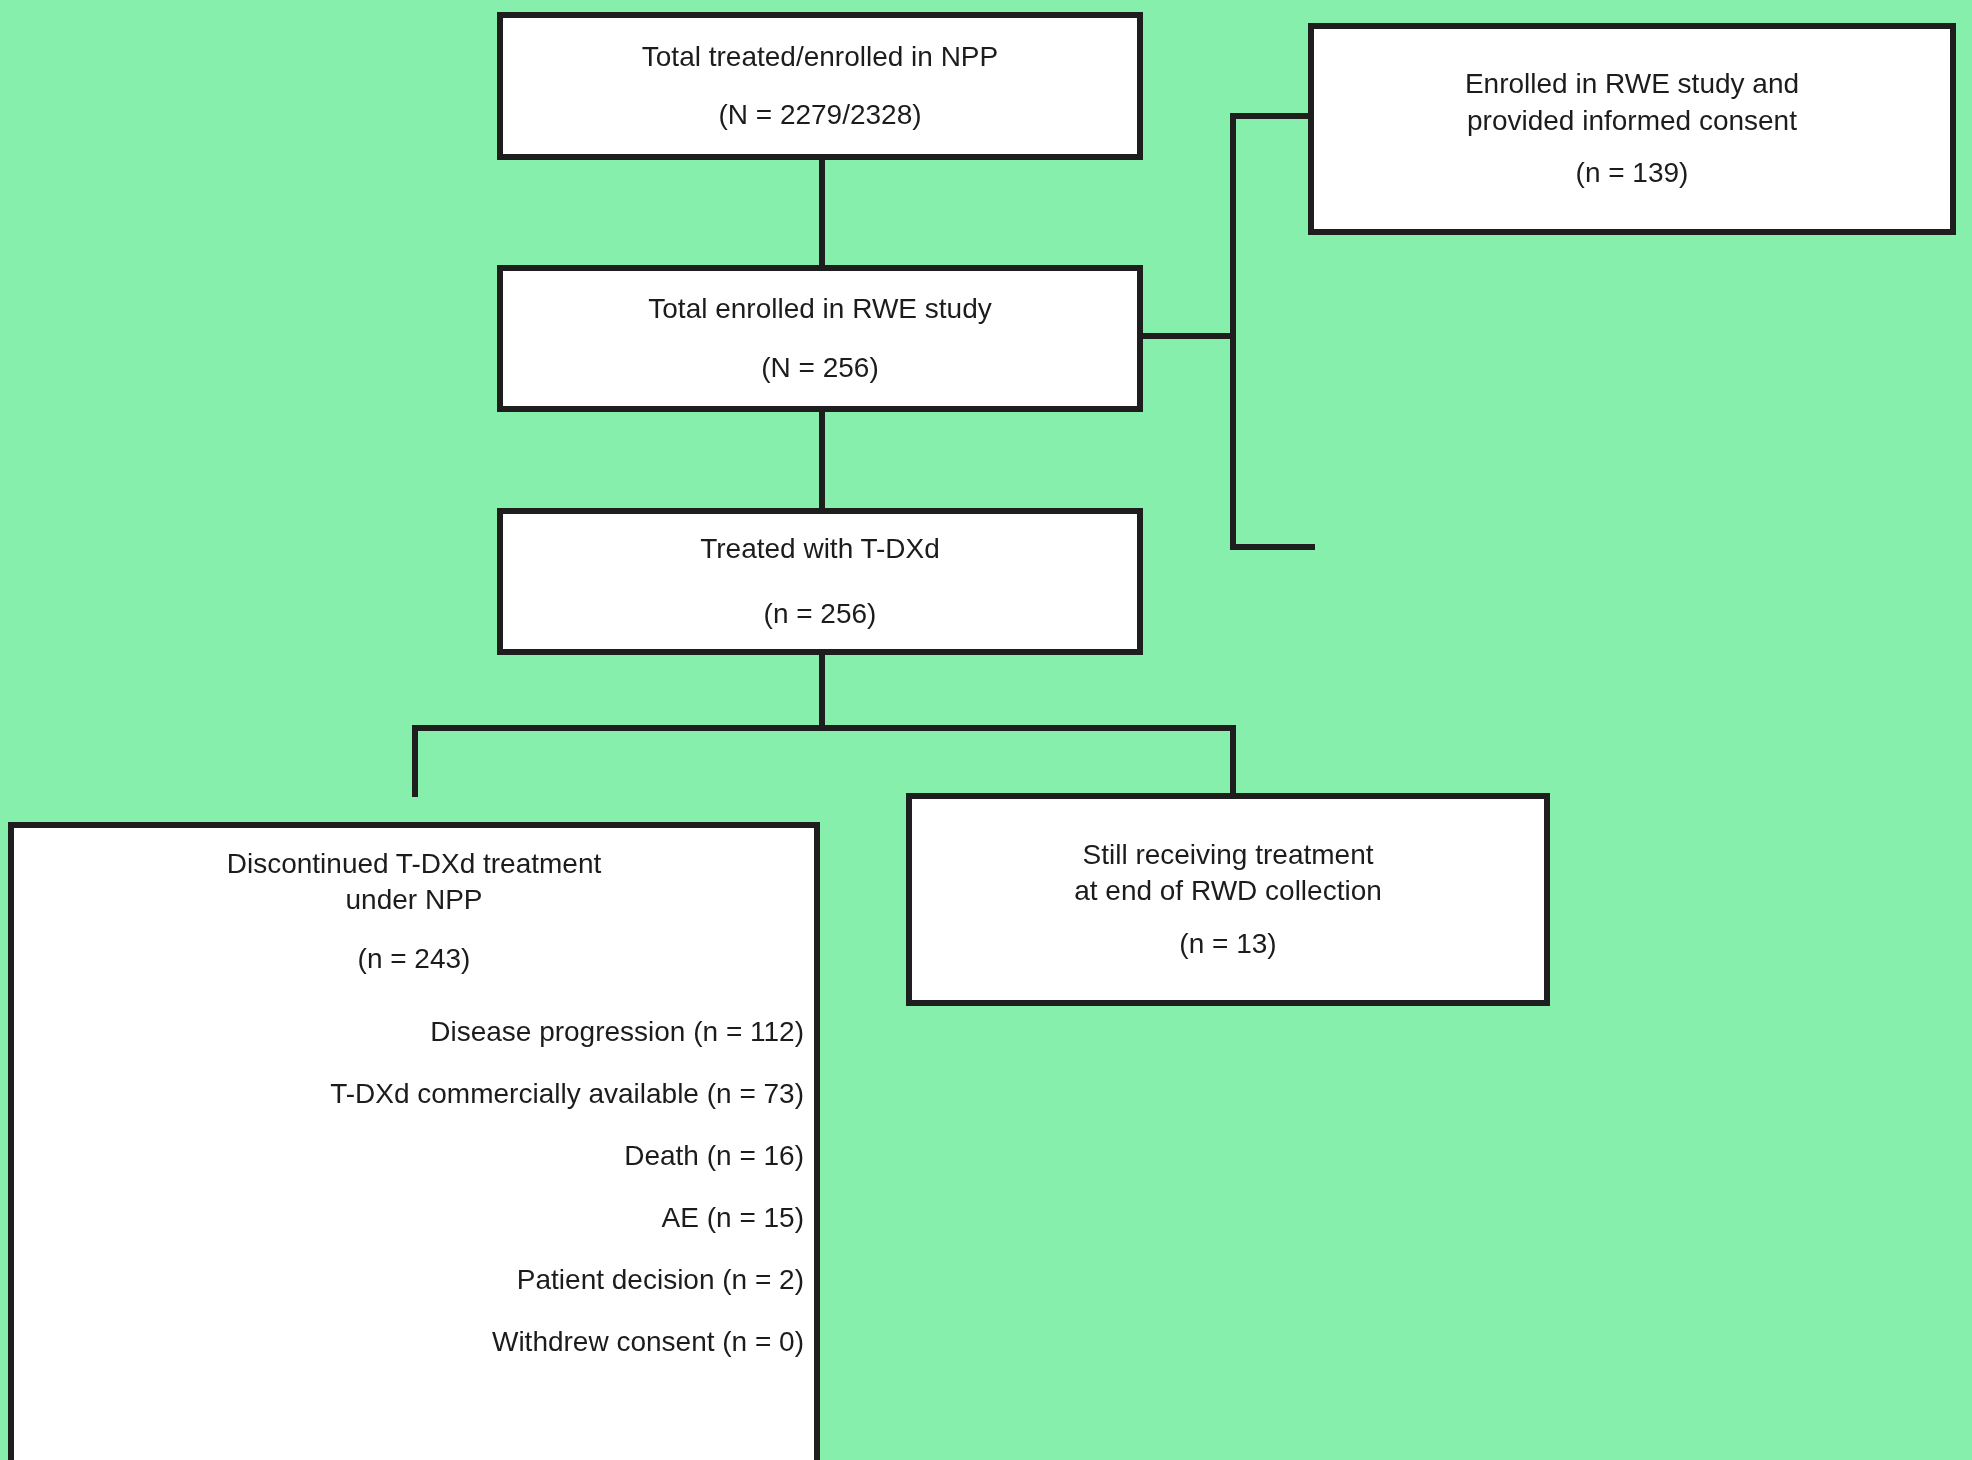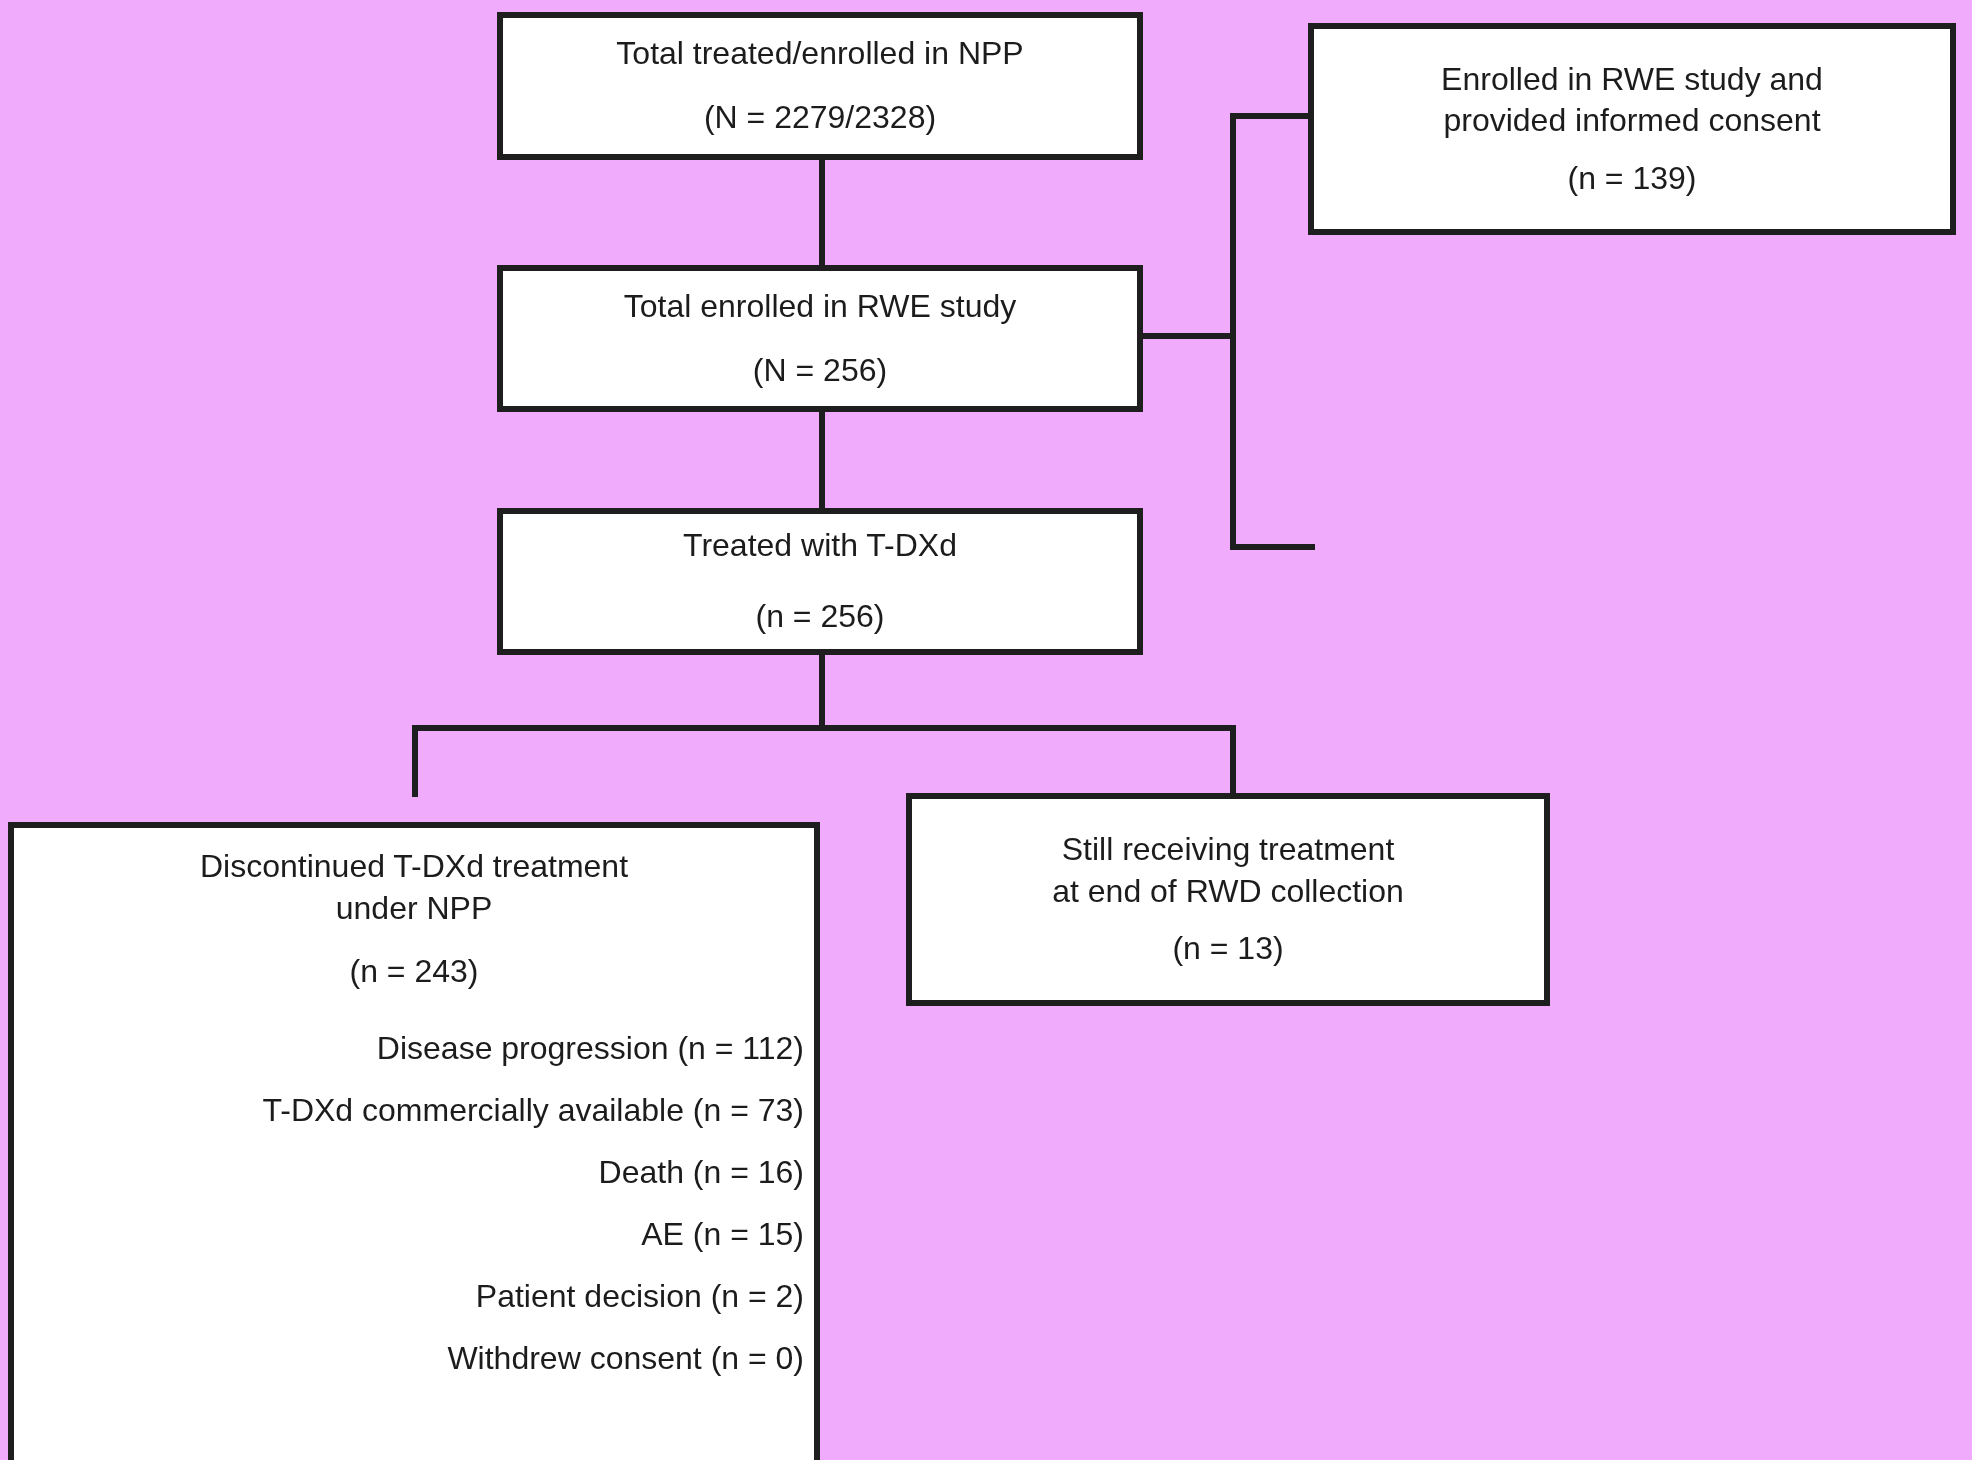--- a/index.html
+++ b/index.html
@@ -4,24 +4,24 @@
 <style>
   html, body {
     margin: 0;
     padding: 0;
     background: #ffffff;
   }
   .canvas {
     position: relative;
     width: 1972px;
     height: 1460px;
-    background: #f0abfc;
+    background: #86efac;
     font-family: "Liberation Sans", sans-serif;
     color: #1c1c1c;
-    font-size: 32px;
+    font-size: 28px;
   }
   .box {
     position: absolute;
     box-sizing: border-box;
     border: 6px solid #1e1e1e;
     background: #ffffff;
     display: flex;
     flex-direction: column;
     justify-content: center;
     align-items: center;

